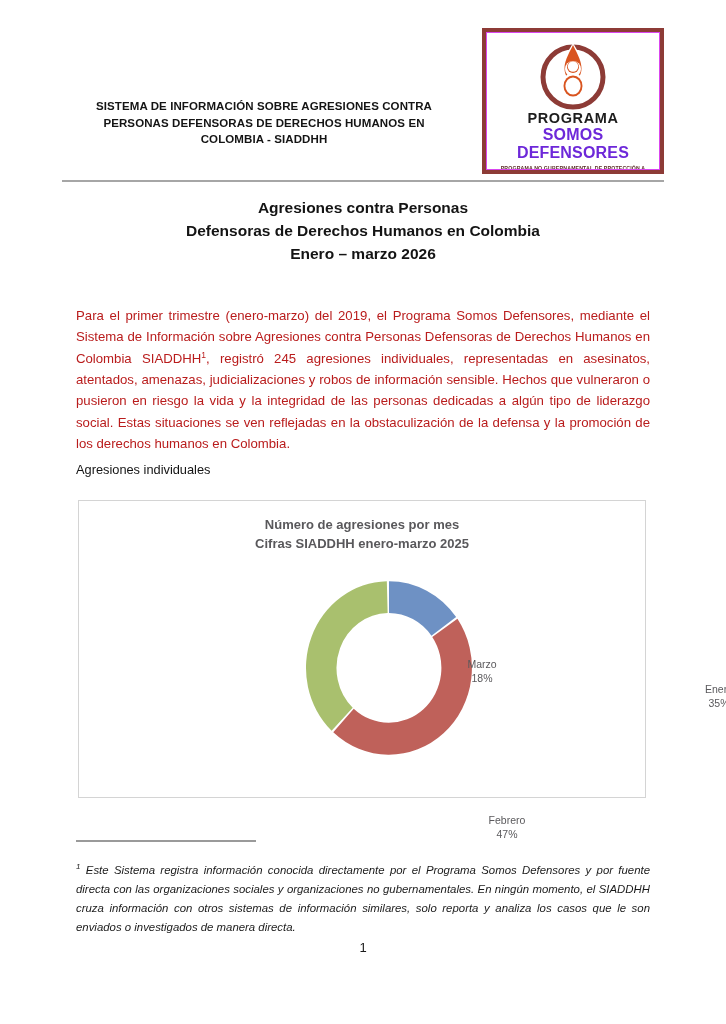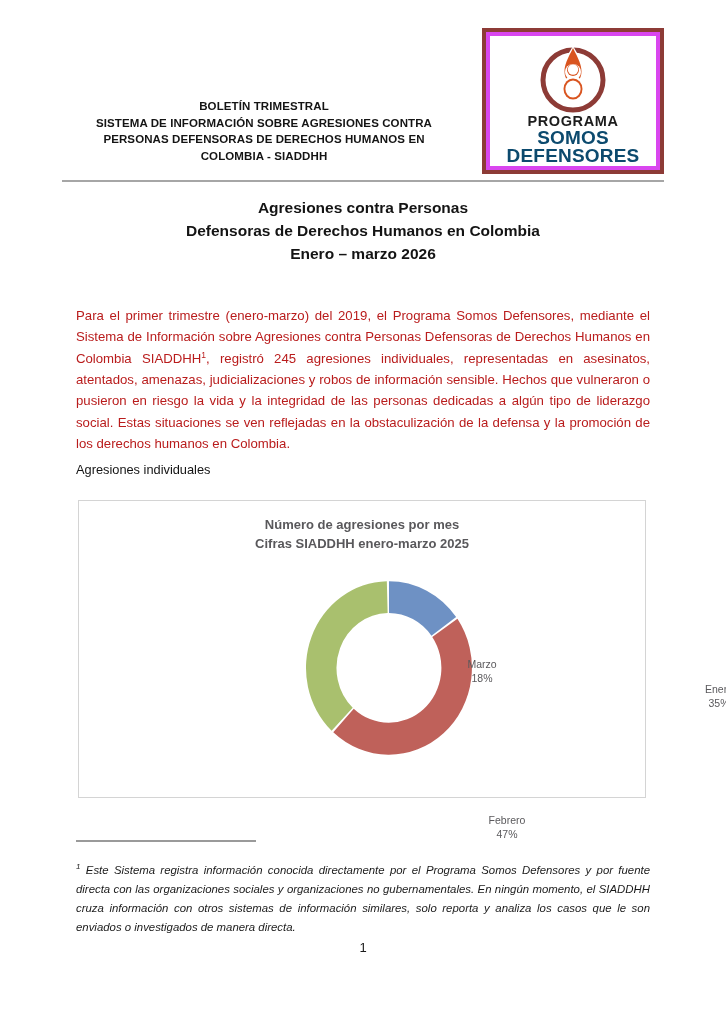--- a/index.html
+++ b/index.html
@@ -69,21 +69,21 @@
     width: 182px;
     height: 146px;
     background: #8d3b36;
     padding: 4px;
     box-sizing: border-box;
   }
   .logo-card {
     width: 100%;
     height: 100%;
     background: #ffffff;
-    border: 4px solid #d946ef;
+    border: 1px solid #d946ef;
     box-sizing: border-box;
     position: relative;
     overflow: hidden;
   }
   .logo-mark {
     position: absolute;
     left: 50%;
     top: 6px;
     transform: translateX(-50%);
     width: 74px;
@@ -97,24 +97,24 @@
     text-align: center;
   }
   .logo-word1 {
     font-size: 14.5px;
     font-weight: bold;
     letter-spacing: 0.6px;
     color: #1d1d1d;
     line-height: 15px;
   }
   .logo-word2 {
-    font-size: 19px;
+    font-size: 16px;
     font-weight: bold;
     letter-spacing: 0.2px;
-    color: #0c4a6e;
+    color: #6d28d9;
     line-height: 18px;
   }
   .logo-sub {
     font-size: 5.2px;
     font-weight: bold;
     letter-spacing: 0.15px;
     color: #5b2a27;
     margin-top: 3px;
     line-height: 6px;
   }
@@ -248,21 +248,20 @@
 </style>
 </head>
 <body>
 
 <div class="page">
 
   <div class="header">
     <div class="header-inner">
 
       <div class="header-title-block">
-        <div class="hline">BOLETÍN TRIMESTRAL</div>
         <div class="hline">SISTEMA DE INFORMACIÓN SOBRE AGRESIONES CONTRA</div>
         <div class="hline">PERSONAS DEFENSORAS DE DERECHOS HUMANOS EN</div>
         <div class="hline">COLOMBIA - SIADDHH</div>
       </div>
 
       <div class="logo">
         <div class="logo-card">
           <div class="logo-mark">
             <svg viewBox="0 0 74 72" class="donut-svg" style="width:74px;height:72px" aria-hidden="true">
               <circle cx="37" cy="38" r="30" fill="none" stroke="#8d3b36" stroke-width="5"></circle>

